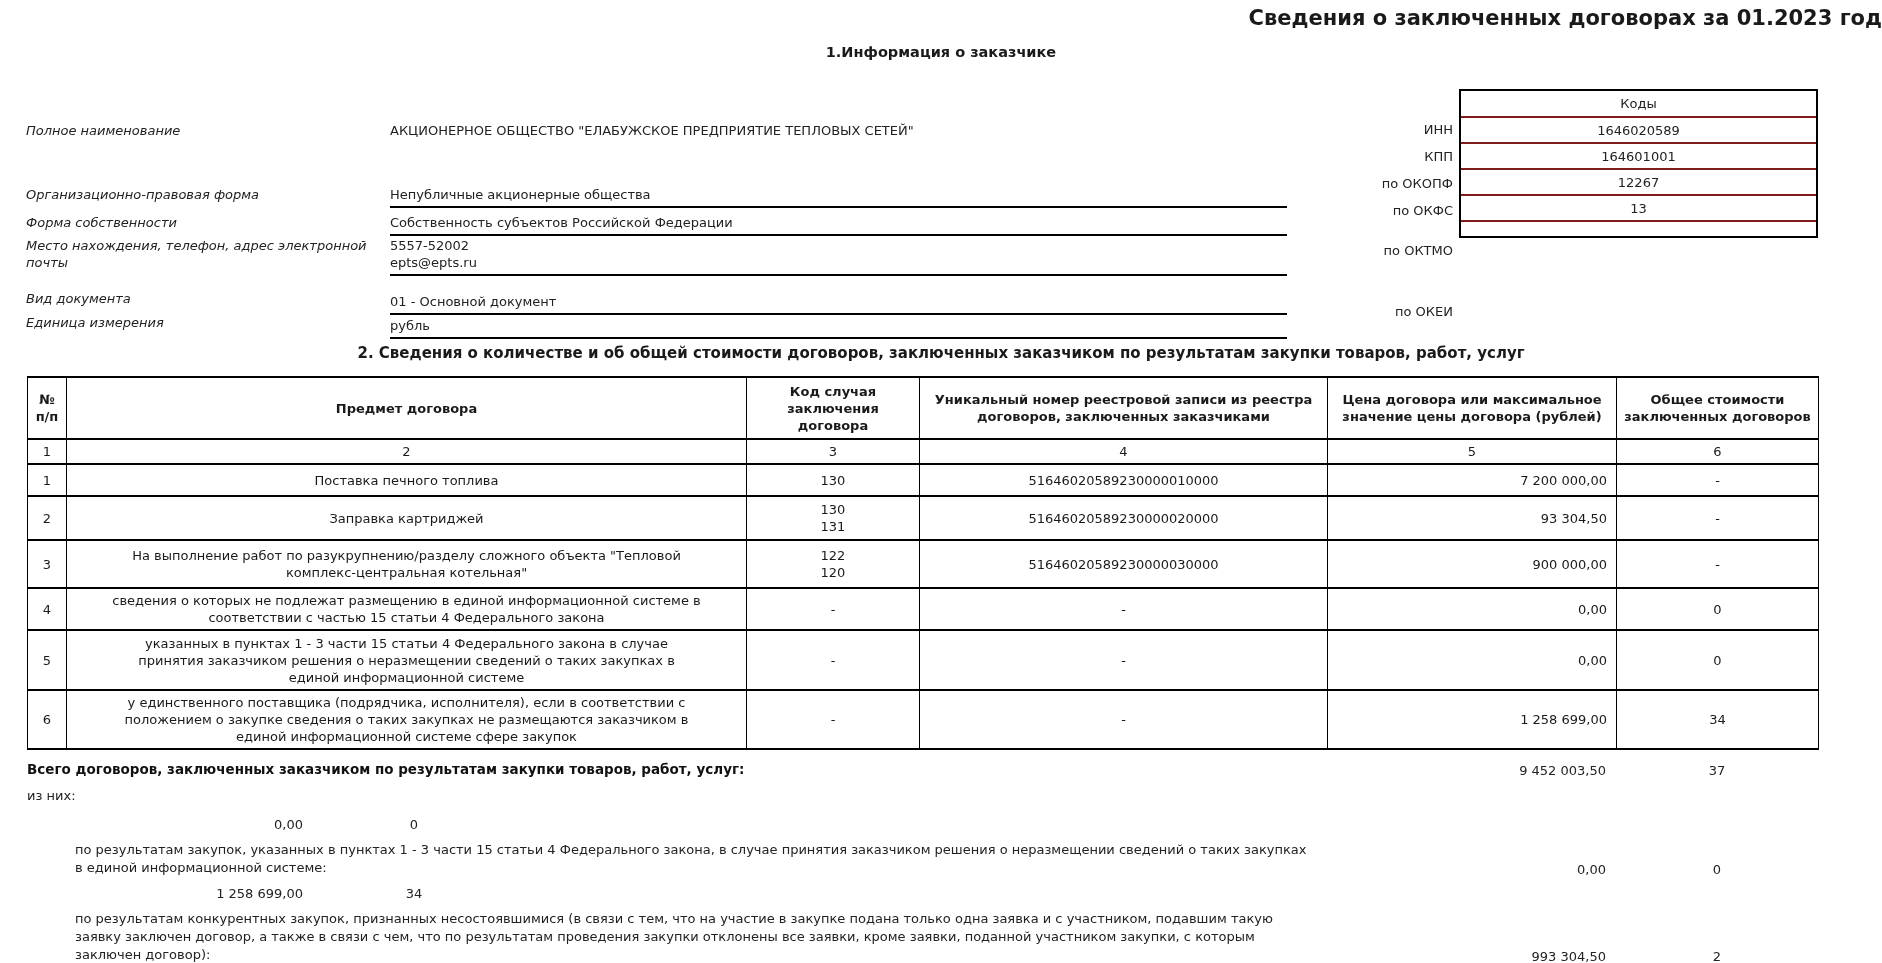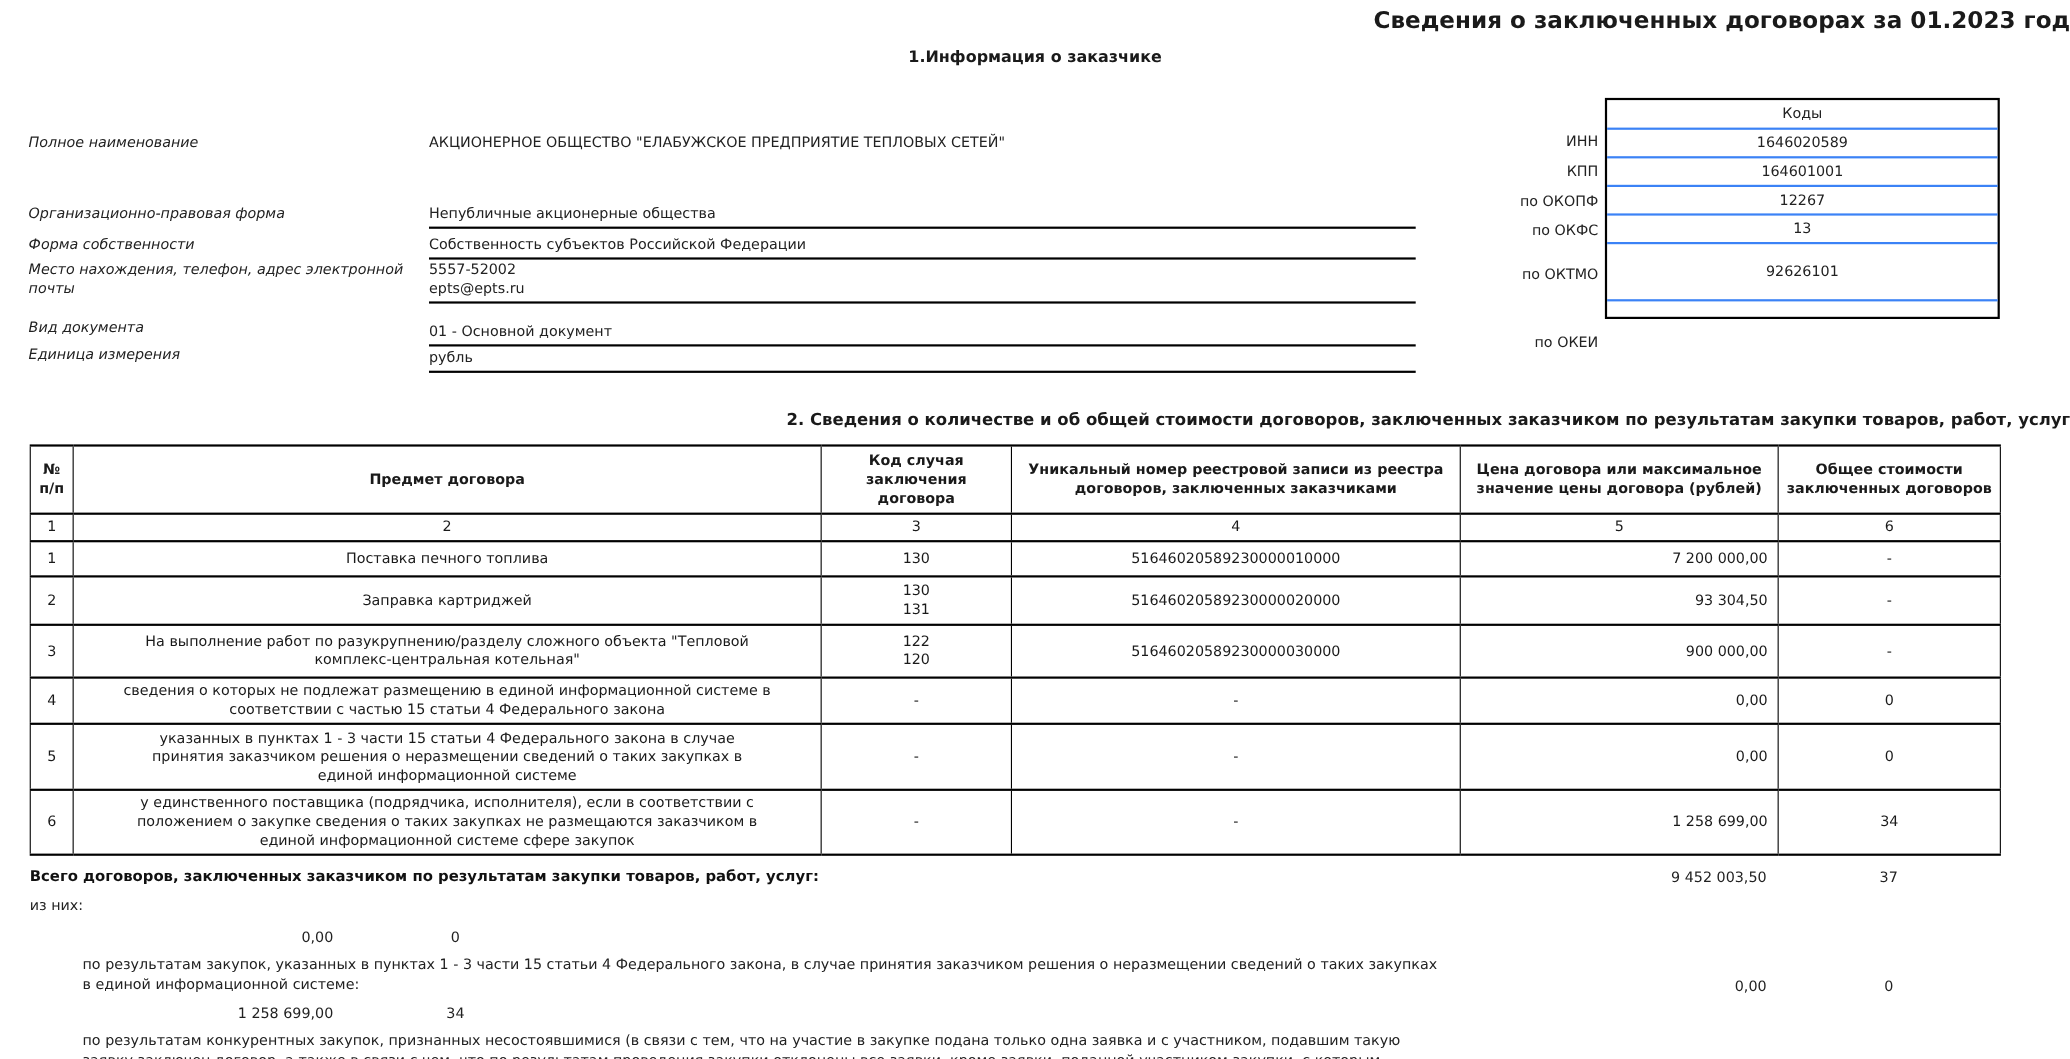--- a/index.html
+++ b/index.html
@@ -34,28 +34,28 @@
   .clabel {
     position: absolute; left: 1155px; width: 298px; text-align: right;
     line-height: 18px; color: #222;
   }
   .codes-box {
     position: absolute; left: 1459px; top: 7px; width: 359px;
     border: 2px solid #000;
   }
   .crow {
     display: flex; align-items: center; justify-content: center;
-    border-top: 2px solid #3b82f6; text-align: center; color: #222;
+    border-top: 2px solid #7f1d1d; text-align: center; color: #222;
   }
   .crow:first-child { border-top: none; }
   .h25 { height: 25px; } .h26 { height: 26px; } .h52 { height: 52px; }
   .h16 { height: 16px; } .h28 { height: 28px; }
 
   .sec2-title {
-    text-align: right; font-size: 15px; font-weight: bold; margin-top: 28px; color: #1a1a1a;
+    text-align: center; font-size: 15px; font-weight: bold; margin-top: 0; color: #1a1a1a;
   }
 
   
   .doc-table {
     border-collapse: collapse; table-layout: fixed;
     width: 1791px; margin: 14px 0 0 27px;
     font-size: 13px; color: #1a1a1a;
   }
   .doc-table th, .doc-table td {
     border-style: solid; border-color: #000; border-width: 2px 1px;
@@ -110,21 +110,20 @@
     <div class="clabel" style="top:120px">по ОКФС</div>
     <div class="clabel" style="top:160px">по ОКТМО</div>
     <div class="clabel" style="top:221px">по ОКЕИ</div>
 
     <div class="codes-box">
       <div class="crow h25">Коды</div>
       <div class="crow h26">1646020589</div>
       <div class="crow h26">164601001</div>
       <div class="crow h26">12267</div>
       <div class="crow h26">13</div>
-      <div class="crow h52">92626101</div>
       <div class="crow h16"></div>
     </div>
   </div>
 
   <div class="sec2-title">2. Сведения о количестве и об общей стоимости договоров, заключенных заказчиком по результатам закупки товаров, работ, услуг</div>
 
   <table class="doc-table">
     <colgroup>
       <col style="width:39px">
         <col style="width:680px">

